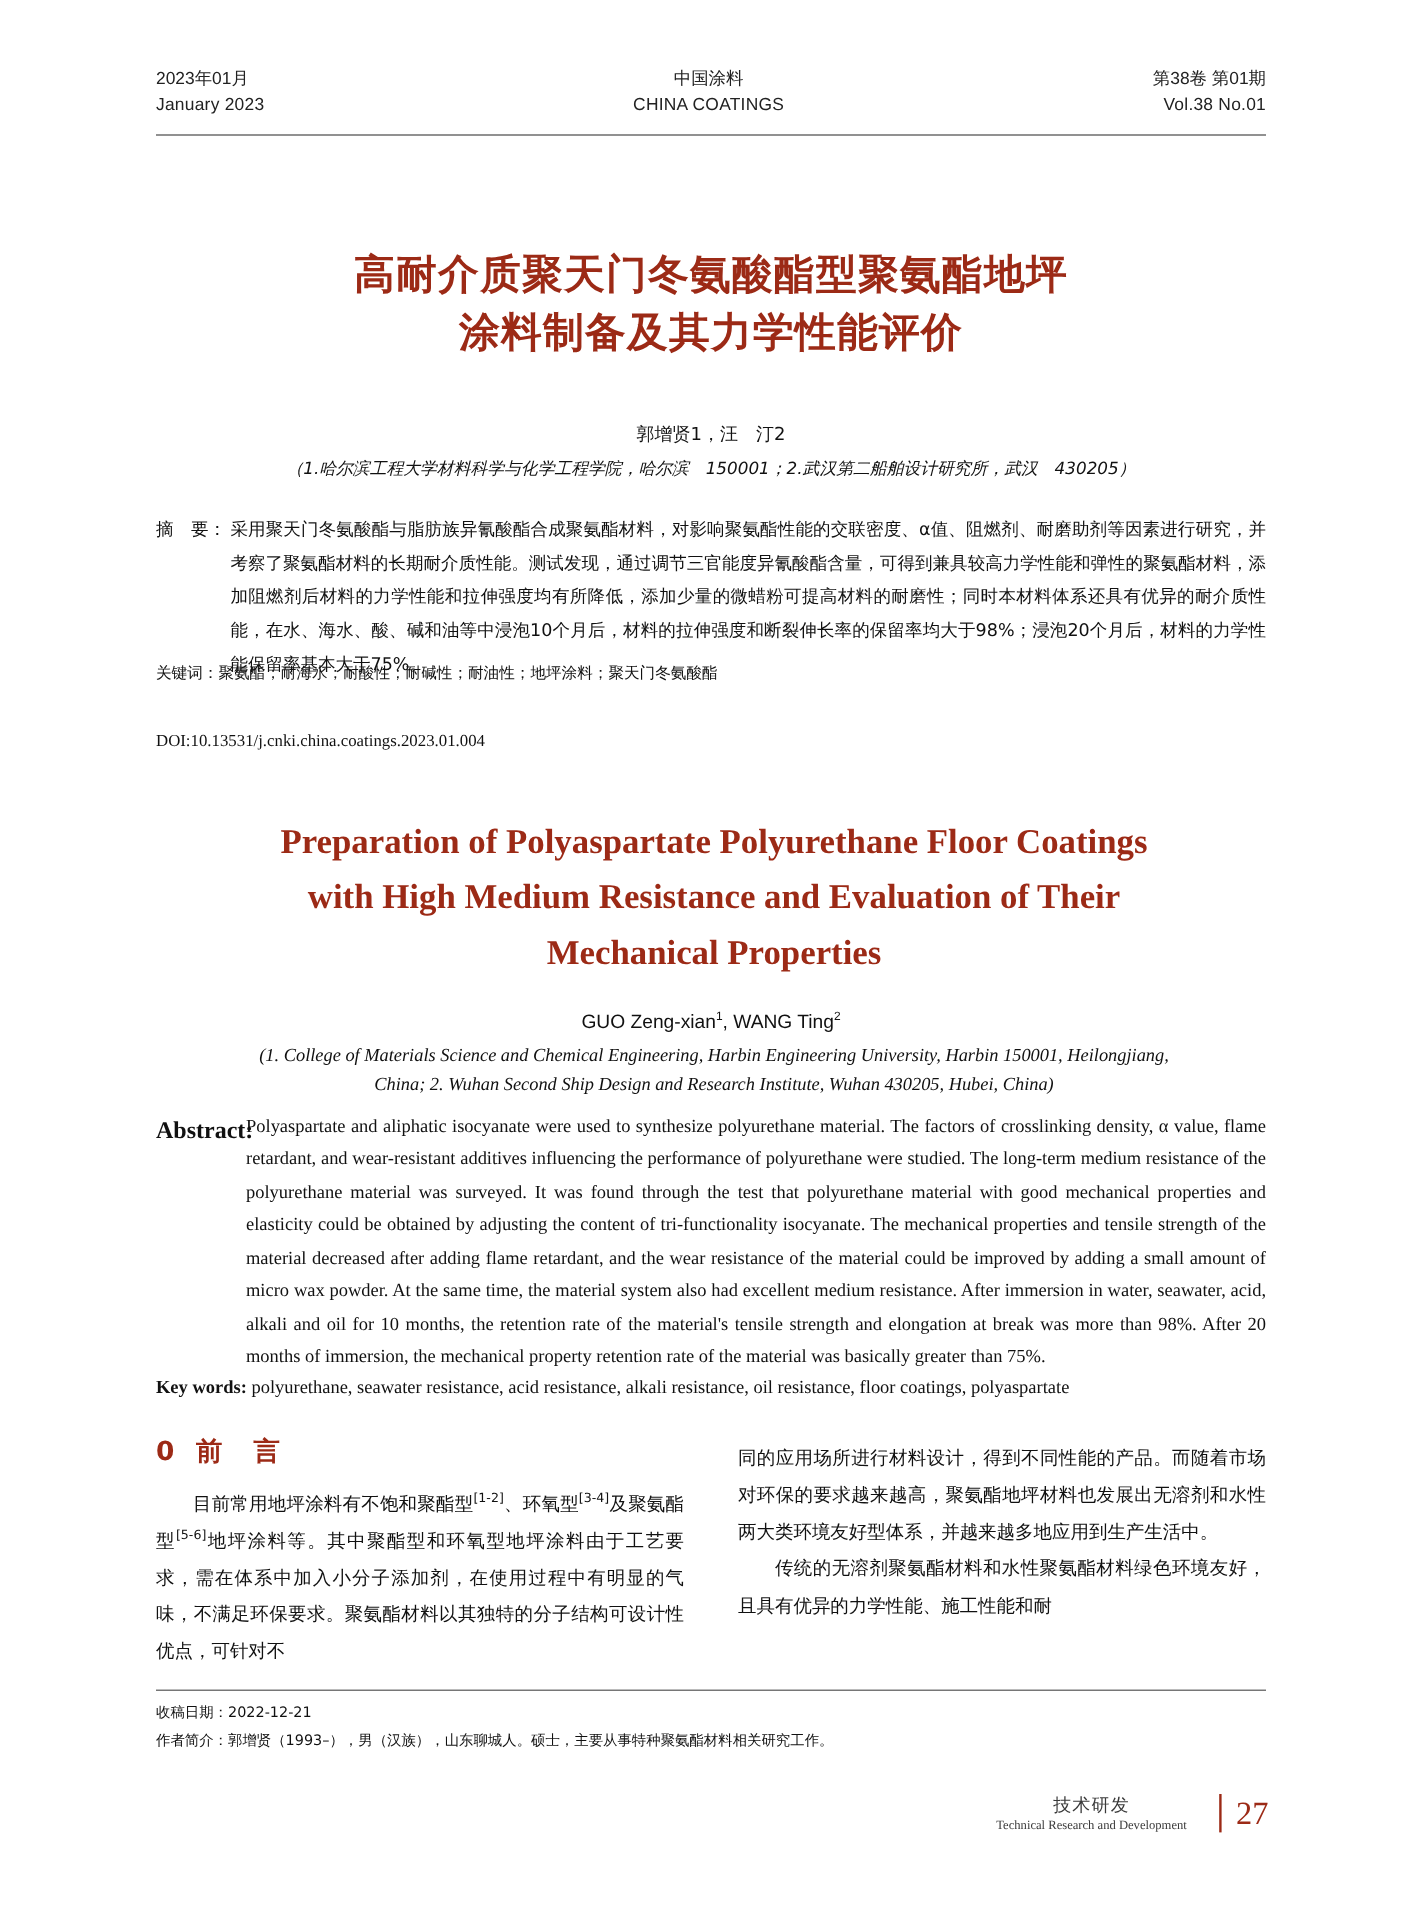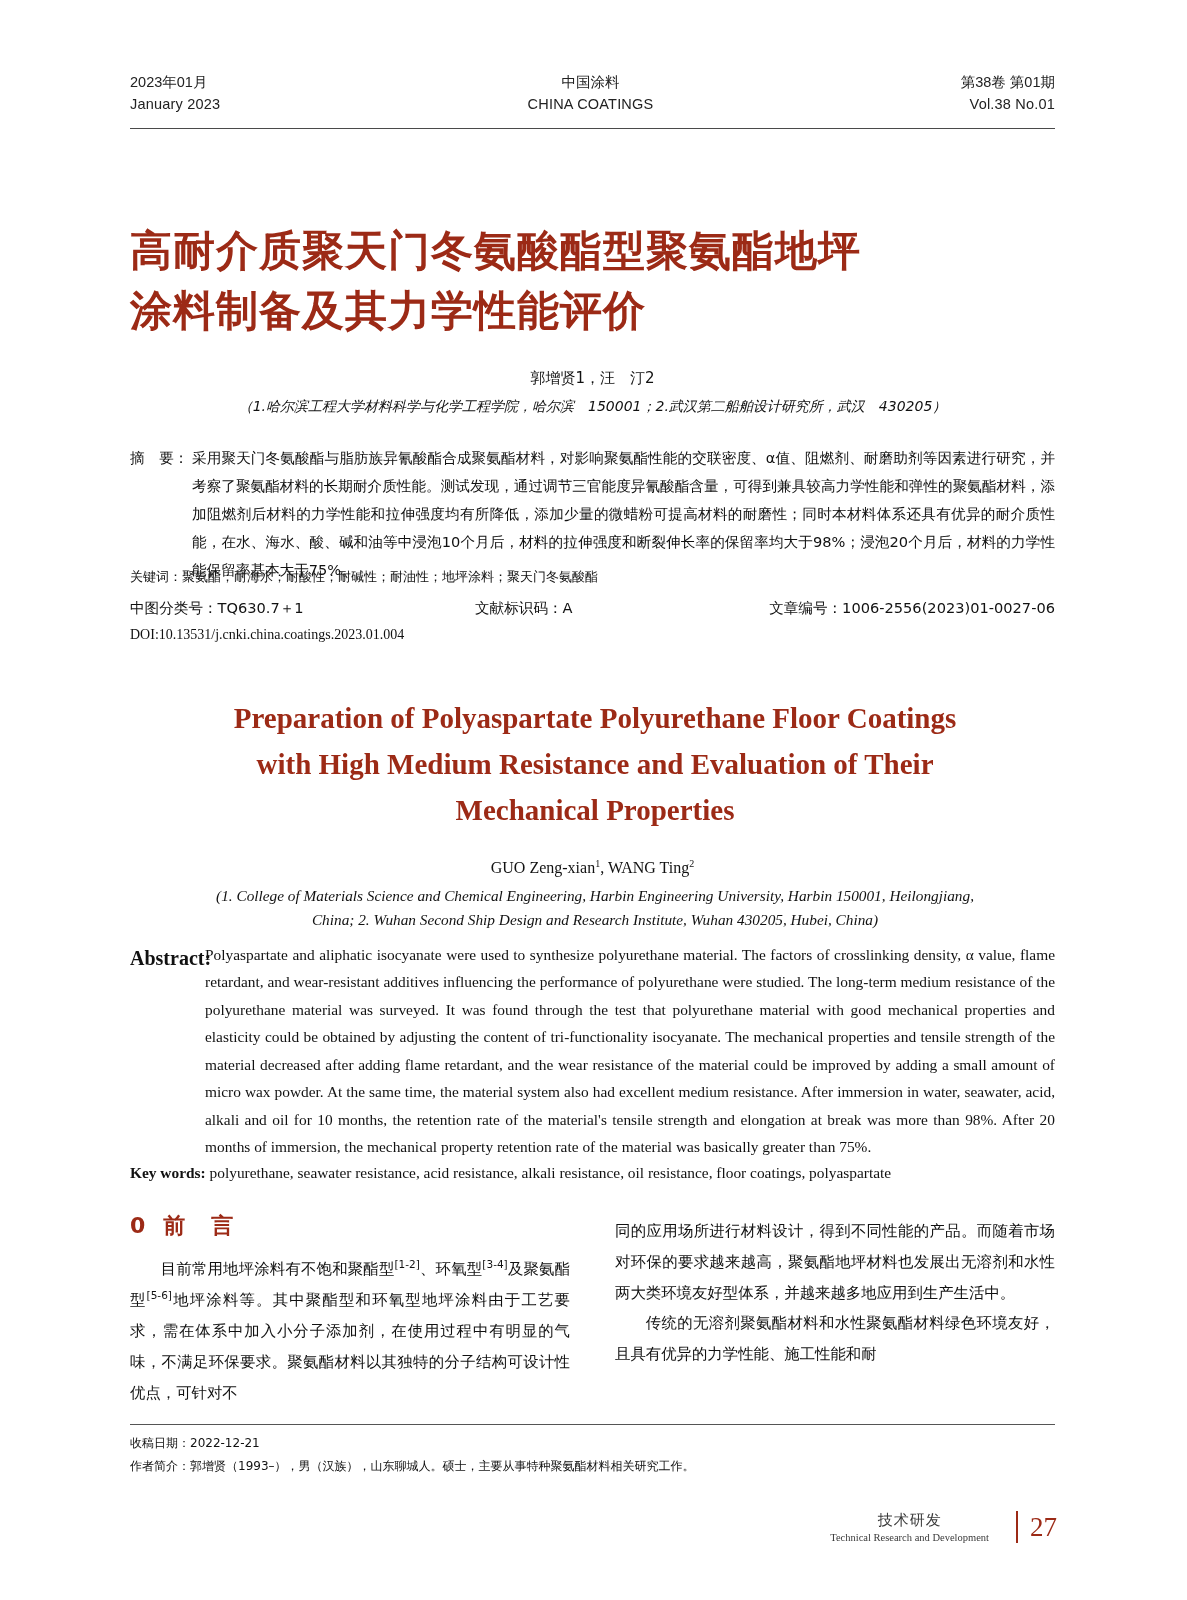--- a/index.html
+++ b/index.html
@@ -13,21 +13,20 @@
     font-family: "Liberation Serif", serif;
     color: #1a1a1a;
     position: relative;
     overflow: hidden;
   }
   .page {
     position: absolute;
     left: 0; top: 0;
     width: 1187px;
     height: 1132px;
-    margin-top: 16px;
   }
 
   
   .runhead {
     position: absolute;
     left: 130px;
     top: 55px;
     width: 925px;
     display: flex;
     justify-content: space-between;
@@ -49,23 +48,24 @@
     height: 1px;
     background: #4a4a4a;
   }
 
   
   .cn-title {
     position: absolute;
     left: 130px;
     top: 205px;
     width: 925px;
+    text-align: center;
     font-family: "DejaVu Sans", sans-serif;
     font-weight: bold;
-    font-size: 42px;
+    font-size: 34px;
     line-height: 1.42;
     color: #9c2a16;
     letter-spacing: 1px;
   }
 
   .cn-authors {
     position: absolute;
     left: 130px;
     top: 353px;
     width: 925px;
@@ -151,21 +151,21 @@
     font-size: 29px;
     line-height: 1.58;
     color: #9c2a16;
   }
   .en-authors {
     position: absolute;
     left: 130px;
     top: 842px;
     width: 925px;
     text-align: center;
-    font-family: Liberation Serif, serif;
+    font-family: Liberation Sans, sans-serif;
     font-size: 16px;
     color: #111;
   }
   .en-authors sup { font-size: 10px; vertical-align: super; }
   .en-affil {
     position: absolute;
     left: 160px;
     top: 868px;
     width: 870px;
     text-align: center;
@@ -318,25 +318,20 @@
 
   <div class="cn-authors">郭增贤1，汪　汀2</div>
   <div class="cn-affil">（1.哈尔滨工程大学材料科学与化学工程学院，哈尔滨　150001；2.武汉第二船舶设计研究所，武汉　430205）</div>
 
   <div class="cn-abstract">
     <span class="lbl">摘　要：</span>
     <div class="body">采用聚天门冬氨酸酯与脂肪族异氰酸酯合成聚氨酯材料，对影响聚氨酯性能的交联密度、α值、阻燃剂、耐磨助剂等因素进行研究，并考察了聚氨酯材料的长期耐介质性能。测试发现，通过调节三官能度异氰酸酯含量，可得到兼具较高力学性能和弹性的聚氨酯材料，添加阻燃剂后材料的力学性能和拉伸强度均有所降低，添加少量的微蜡粉可提高材料的耐磨性；同时本材料体系还具有优异的耐介质性能，在水、海水、酸、碱和油等中浸泡10个月后，材料的拉伸强度和断裂伸长率的保留率均大于98%；浸泡20个月后，材料的力学性能保留率基本大于75%。</div>
   </div>
   <div class="cn-keywords">关键词：聚氨酯；耐海水；耐酸性；耐碱性；耐油性；地坪涂料；聚天门冬氨酸酯</div>
 
-  <div class="cls-row">
-    <div class="c1">中图分类号：TQ630.7＋1</div>
-    <div class="c2">文献标识码：A</div>
-    <div class="c3">文章编号：1006-2556(2023)01-0027-06</div>
-  </div>
   <div class="doi-row">DOI:10.13531/j.cnki.china.coatings.2023.01.004</div>
 
   <div class="en-title">
     <div>Preparation of Polyaspartate Polyurethane Floor Coatings</div>
     <div>with High Medium Resistance and Evaluation of Their</div>
     <div>Mechanical Properties</div>
   </div>
 
   <div class="en-authors">
     GUO Zeng-xian<sup>1</sup>, WANG Ting<sup>2</sup>

